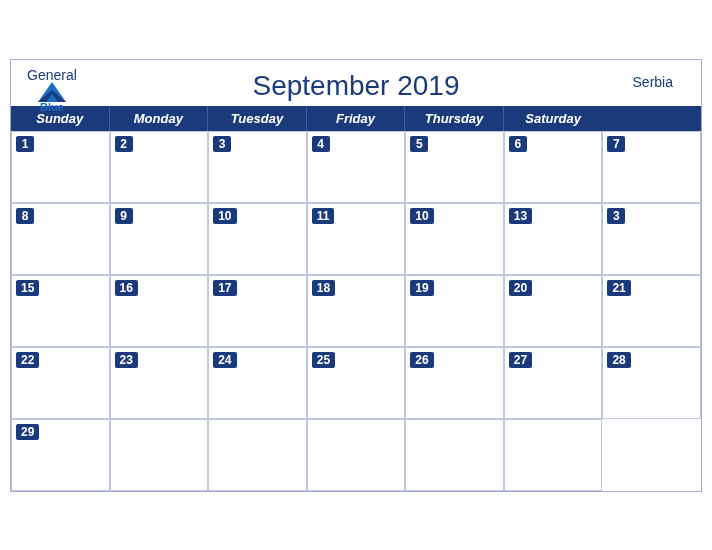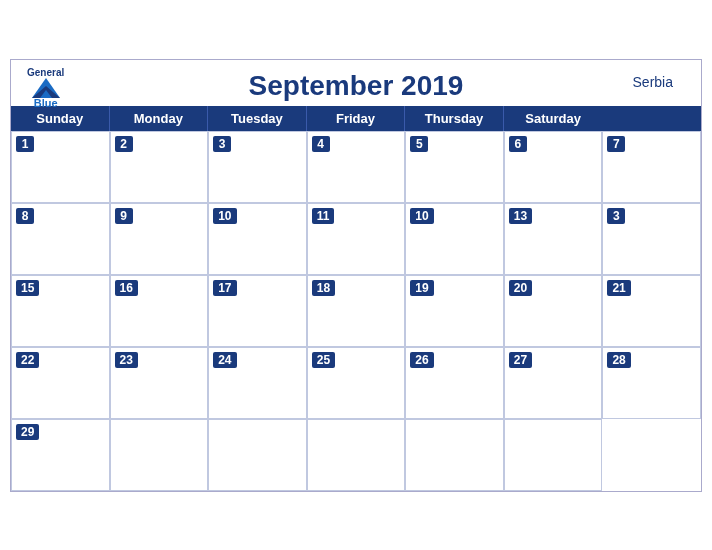--- a/index.html
+++ b/index.html
@@ -27,39 +27,39 @@
     }
     .logo-area {
       position: absolute;
       left: 16px;
       top: 8px;
       display: flex;
       flex-direction: column;
       align-items: center;
     }
     .logo-text-general {
-      font-size: 10px;
+      font-size: 14px;
       color: #1a3a7c;
-      font-weight: bold;
+      font-weight: normal;
       line-height: 1;
     }
     .logo-text-blue {
       font-size: 11px;
       color: #1a6bc4;
       font-weight: bold;
       line-height: 1;
     }
     .logo-icon {
       width: 28px;
       height: 20px;
     }
     .month-title {
       font-size: 28px;
       color: #1a3a7c;
-      font-weight: bold;
+      font-weight: normal;
       text-align: center;
     }
     .country-label {
       position: absolute;
       right: 28px;
       top: 14px;
       font-size: 14px;
       color: #1a3a7c;
     }
     .day-headers {
@@ -67,20 +67,21 @@
       grid-template-columns: repeat(7, 1fr);
       background: #1a3a7c;
     }
     .day-header {
       color: #fff;
       text-align: center;
       padding: 5px 2px;
       font-size: 13px;
       font-weight: bold;
       border-right: 1px solid #3a5aaa;
+      font-style: italic;
     }
     .day-header:last-child { border-right: none; }
     .calendar-grid {
       display: grid;
       grid-template-columns: repeat(7, 1fr);
     }
     .day-cell {
       border: 1px solid #c0c8e0;
       min-height: 72px;
       padding: 2px 4px;

